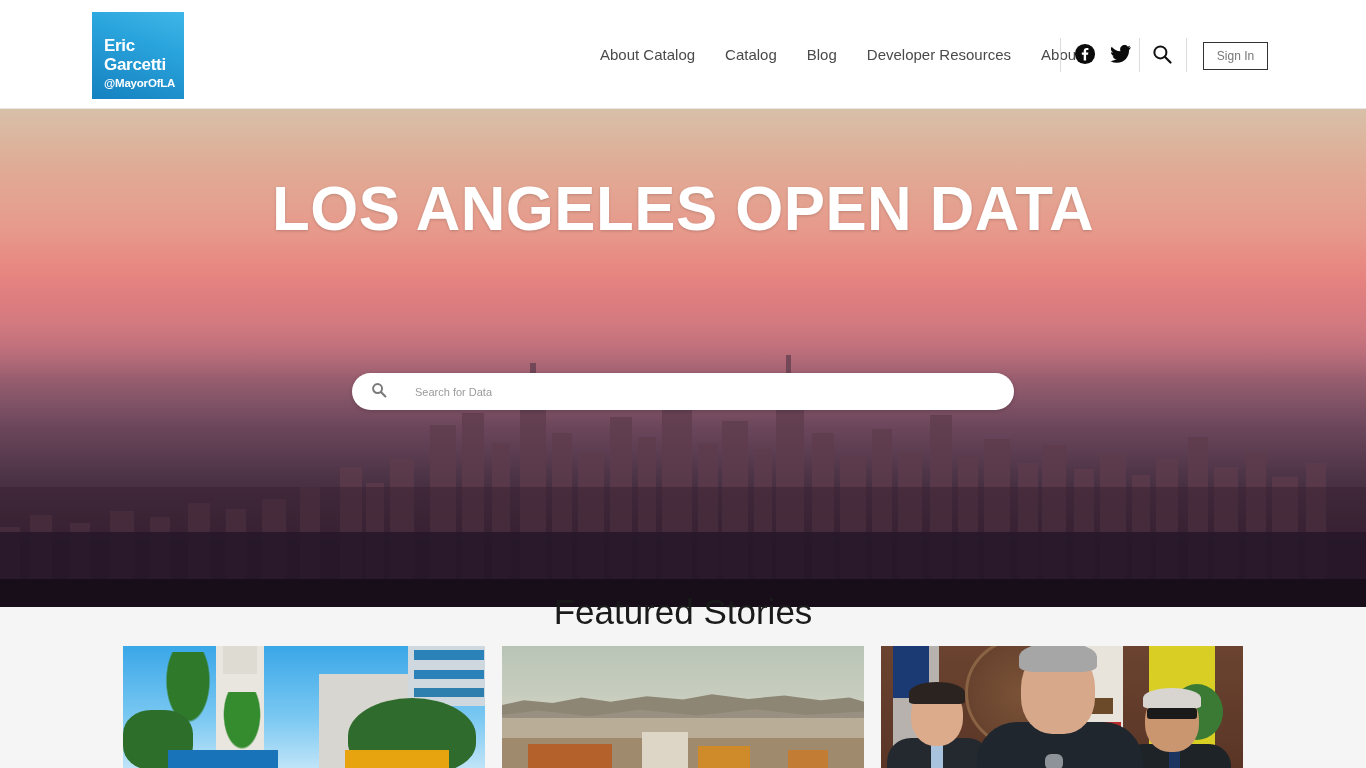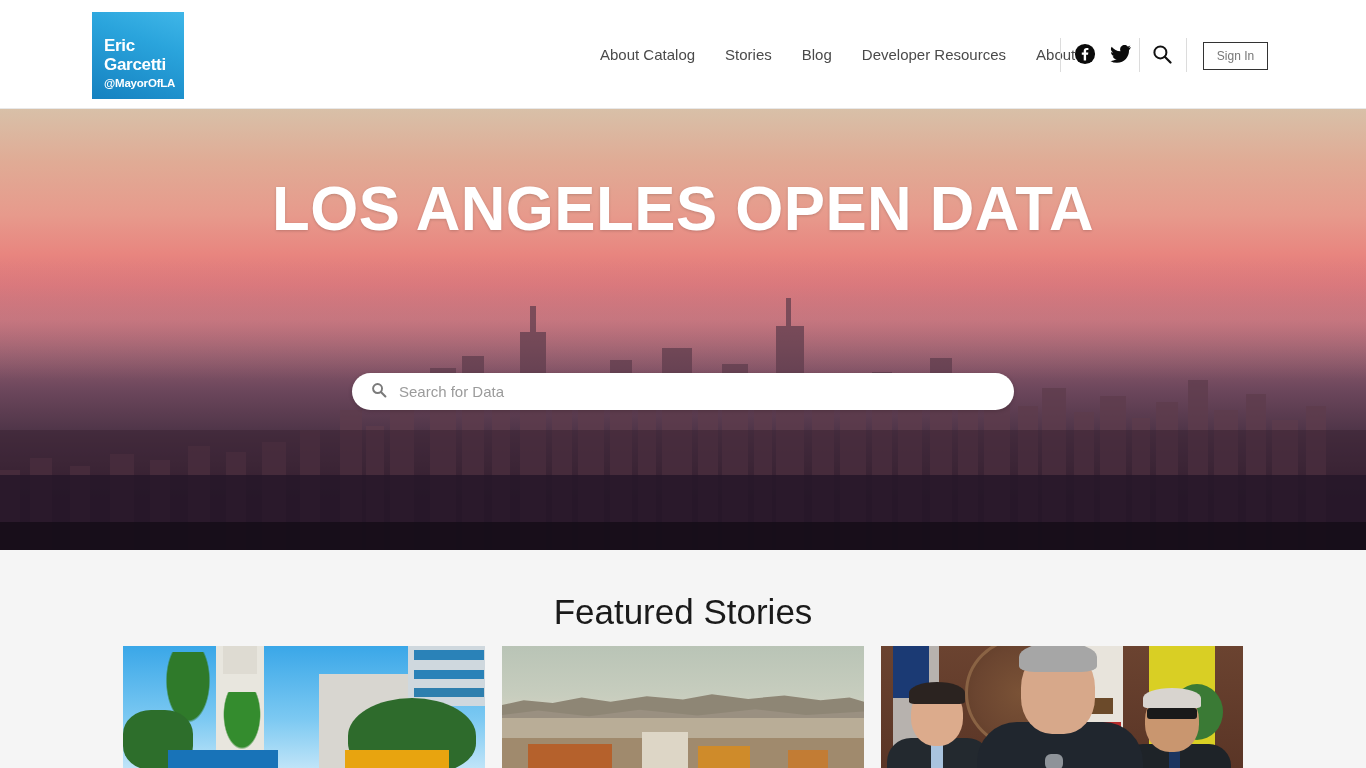--- a/index.html
+++ b/index.html
@@ -70,21 +70,21 @@
     border: 1px solid #333333;
     background: #ffffff;
     color: #777777; font-size: 12px;
     display: flex; align-items: center; justify-content: center;
     cursor: pointer;
   }
 
   
   .hero {
     position: absolute; top: 109px; left: 0;
-    width: 1366px; height: 441px;
+    width: 1366px; height: 498px;
     overflow: hidden;
   }
   .hero-sky {
     position: absolute; inset: 0;
     background: linear-gradient(to bottom,
       #d8c0a8 0%,
       #e0ab95 12%,
       #e79a8c 24%,
       #e8857f 33%,
       #d9757a 40%,
@@ -127,22 +127,22 @@
     background: #ffffff;
     border-radius: 19px;
     display: flex; align-items: center;
     padding-left: 19px;
     box-shadow: 0 1px 4px rgba(0,0,0,0.18);
   }
   .search-pill svg { flex: 0 0 auto; }
   .search-pill input {
     border: none; outline: none; background: transparent;
     font-family: "Liberation Sans", sans-serif;
-    font-size: 15px; color: #555;
-    margin-left: 12px; width: 560px;
+    font-size: 11px; color: #555;
+    margin-left: 28px; width: 560px;
   }
   .search-pill input::placeholder { color: #9b9b9b; }
 
   
   .featured-title {
     position: absolute; left: 0; top: 592px;
     width: 1366px; text-align: center;
     color: #1a1a1a; font-size: 35px; font-weight: normal;
   }
   .cards {
@@ -218,21 +218,21 @@
 <div class="header">
 
   <div class="logo-badge">
     <div class="logo-line">Eric</div>
     <div class="logo-line">Garcetti</div>
     <div class="logo-handle">@MayorOfLA</div>
   </div>
 
   <nav class="nav">
     <a href="#">About Catalog</a>
-    <a href="#">Stories</a>
+    <a href="#">Catalog</a>
     <a href="#">Blog</a>
     <a href="#">Developer Resources</a>
     <a href="#">About</a>
   </nav>
 
   <div class="nav-divider d1"></div>
 
   <div class="social">
     <span>
       <svg width="22" height="22" viewBox="0 0 24 24">

